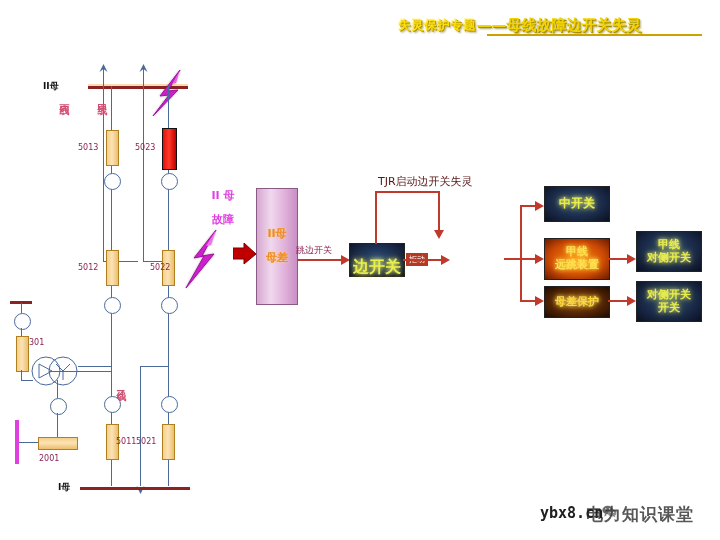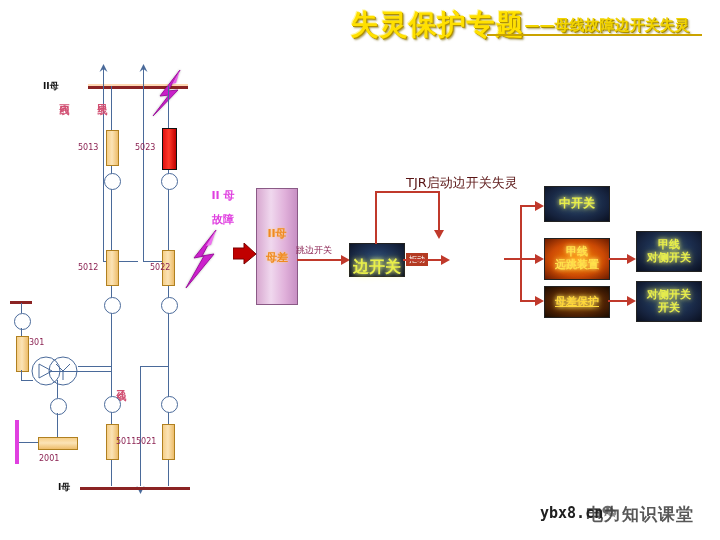--- a/index.html
+++ b/index.html
@@ -10,21 +10,21 @@
   }
   #stage{position:relative;width:720px;height:540px;}
   .abs{position:absolute;}
 
   
   #title-bar{
     left:335px;top:8px;width:370px;height:34px;
     display:flex;align-items:center;justify-content:center;
   }
   #title-text{
-    font-size:28px;font-weight:bold;color:#ffe000;
+    font-size:12px;font-weight:bold;color:#ffe000;
     text-shadow:1px 1px 0 #b09000, 2px 2px 2px rgba(120,100,0,.65), -1px -1px 0 #fff7a0;
     letter-spacing:1px;white-space:nowrap;
     font-family:"DejaVu Sans","Liberation Sans",sans-serif;
   }
   #title-sub{
     font-size:15px;font-weight:bold;color:#f2d400;
     text-shadow:1px 1px 0 #a88c00, 2px 2px 2px rgba(120,100,0,.6);
     letter-spacing:0px;white-space:nowrap;
   }
   #title-underline{
@@ -92,21 +92,21 @@
   .box-pink{
     background:linear-gradient(90deg,#d8a8d0 0%,#f0d8ee 35%,#e0b0da 70%,#c890c4 100%);
     border:1px solid #8a5a86;
     color:#f08a20;text-shadow:0 0 3px #ffd080;
   }
   .arr-line{background:#c0392b;}
   .flow-lbl{
     font-size:9px;color:#8b2252;white-space:nowrap;font-weight:normal;
   }
   .flow-lbl-dark{
-    font-size:13px;color:#5a1515;white-space:nowrap;margin-left:28px;
+    font-size:11px;color:#5a1515;white-space:nowrap;
   }
   .chip{
     background:#b33a22;color:#fff;font-size:8px;padding:1px 3px;white-space:nowrap;
   }
 
   
   .bolt{filter:drop-shadow(0 0 1px rgba(0,0,0,.3));}
 
   
   #wm{
@@ -289,21 +289,21 @@
   </svg>
   <div class="abs fbox box-orange" style="left:544px;top:238px;width:64px;height:40px;font-size:11px;flex-direction:column;">
     <span>甲线</span>
     <span>远跳装置</span>
   </div>
 
   <div class="abs arr-line" style="left:520px;top:300px;width:17px;height:2px;"></div>
   <svg class="abs" style="left:535px;top:296px;" width="9" height="10">
     <path d="M0 0 L9 5 L0 10 Z" fill="#c0392b"></path>
   </svg>
-  <div class="abs fbox box-brown" style="left:544px;top:286px;width:64px;height:30px;font-size:11px;text-decoration:underline;">
+  <div class="abs fbox box-brown" style="left:544px;top:286px;width:64px;height:30px;font-size:11px;">
     <span>母差保护</span>
   </div>
 
   <div class="abs arr-line" style="left:608px;top:258px;width:22px;height:2px;"></div>
   <svg class="abs" style="left:627px;top:254px;" width="9" height="10">
     <path d="M0 0 L9 5 L0 10 Z" fill="#c0392b"></path>
   </svg>
   <div class="abs fbox box-navy" style="left:636px;top:231px;width:64px;height:39px;font-size:11px;flex-direction:column;">
     <span>甲线</span>
     <span>对侧开关</span>

